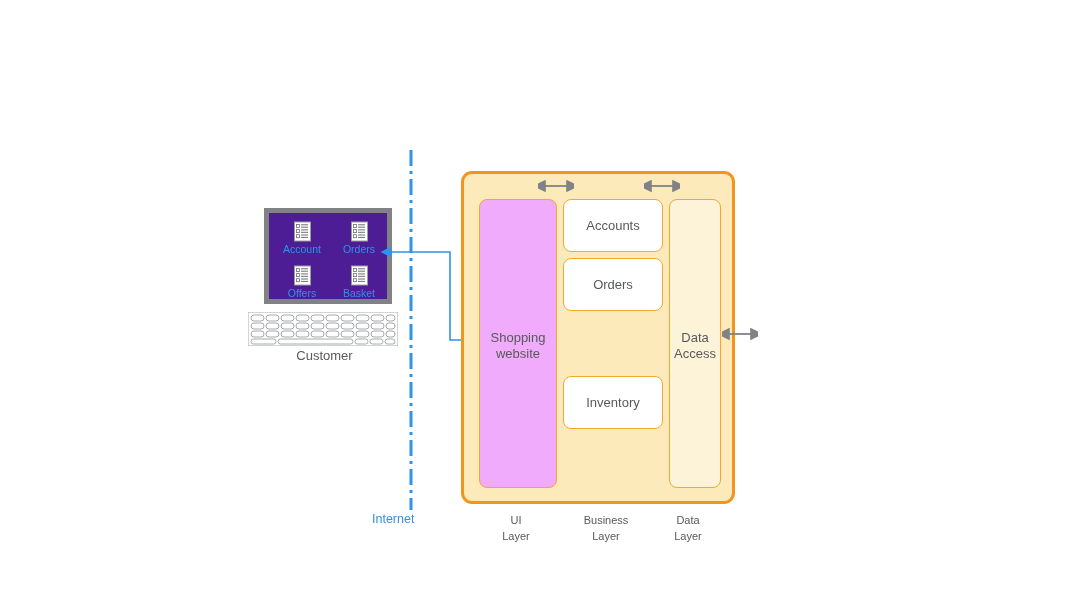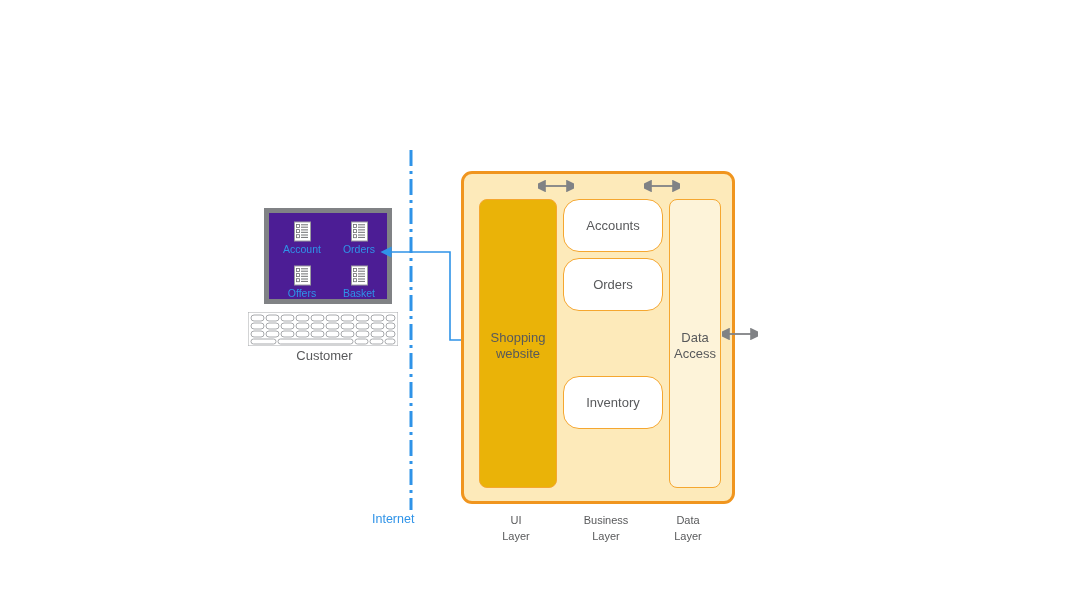--- a/index.html
+++ b/index.html
@@ -114,21 +114,21 @@
   .layer-col {
     position: absolute;
     box-sizing: border-box;
     border-radius: 8px;
   }
   #col-ui {
     left: 15px;
     top: 25px;
     width: 78px;
     height: 289px;
-    background: #eab308;
+    background: #f0abfc;
     border: 1.4px solid #f5a730;
   }
   #col-ui .col-text {
     position: absolute;
     left: 0; right: 0;
     top: 130px;
     text-align: center;
     font-size: 13px;
     line-height: 16px;
     color: #58595b;
@@ -141,21 +141,21 @@
     background: transparent;
   }
   .biz-box {
     position: absolute;
     left: 0;
     width: 100px;
     height: 53px;
     box-sizing: border-box;
     background: #ffffff;
     border: 1.4px solid #f5a730;
-    border-radius: 16px;
+    border-radius: 8px;
     display: flex;
     align-items: center;
     justify-content: center;
     font-size: 13px;
     color: #58595b;
   }
   #biz-0 { top: 0px; }
   #biz-1 { top: 59px; }
   #biz-2 { top: 118px; }
   #biz-3 { top: 177px; }

